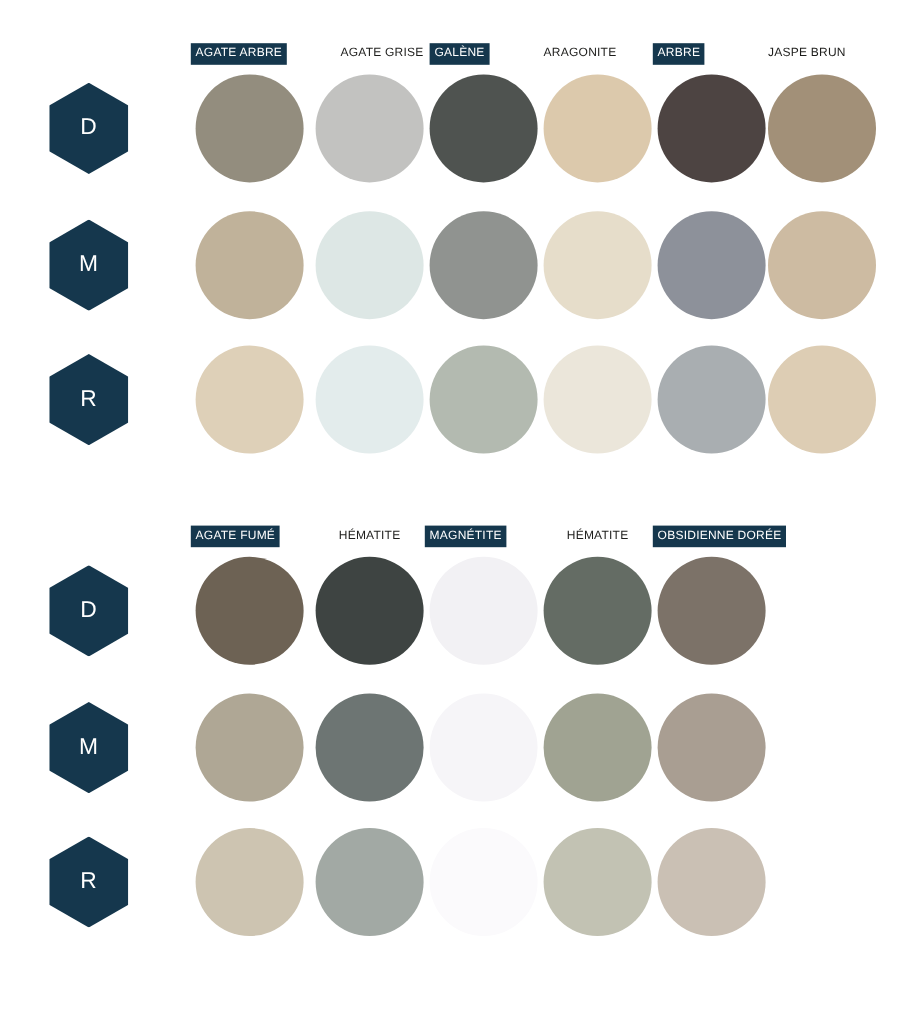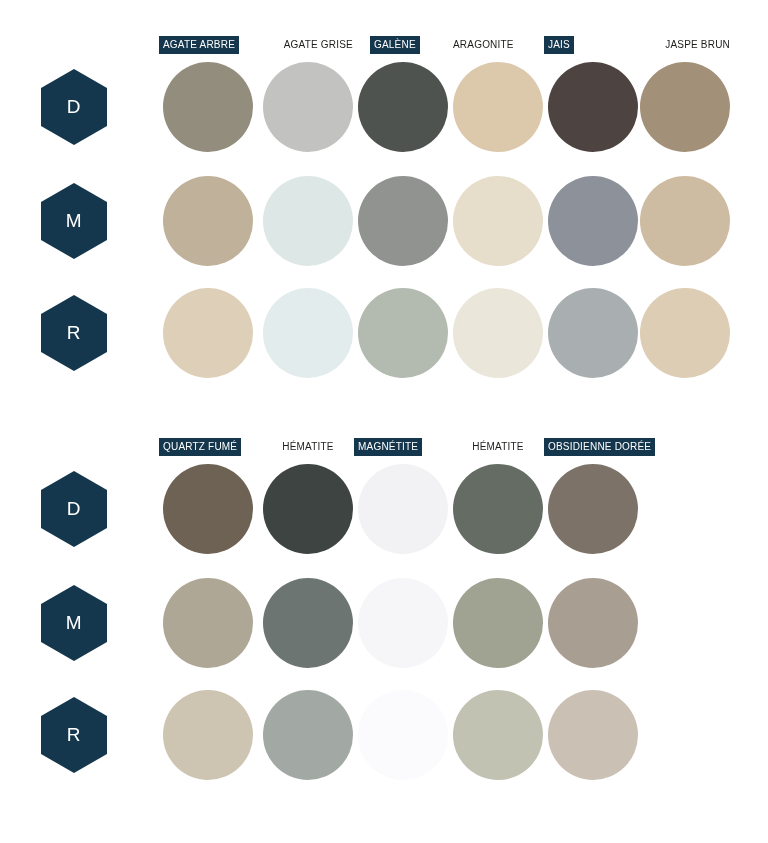--- a/index.html
+++ b/index.html
@@ -88,24 +88,24 @@
 </style>
 </head>
 <body>
 
 <div></div>
 
 <div class="palette-group" id="group-0" style="top: 0px;">
     <div class="label-row" style="position: absolute; left: 0px; top: 36px; width: 768px;">
       <div class="col-label badge" style="left: 159px;"><span class="label-text">AGATE ARBRE</span></div>
       <div class="col-label plain" style="left: 263px; width: 90px; text-align: right;"><span class="label-text">AGATE GRISE</span></div>
-      <div class="col-label badge" style="left: 370px;"><span class="label-text">GALÈNE</span></div>
+      <div class="col-label badge" style="left: 358px;"><span class="label-text">GALÈNE</span></div>
       <div class="col-label plain" style="left: 453px; width: 90px; text-align: left;"><span class="label-text">ARAGONITE</span></div>
-      <div class="col-label badge" style="left: 544px;"><span class="label-text">JAIS</span></div>
-      <div class="col-label plain" style="left: 640px; width: 90px; text-align: right;"><span class="label-text">JASPE BRUN</span></div>
+      <div class="col-label badge" style="left: 544px;"><span class="label-text">ARBRE</span></div>
+      <div class="col-label plain" style="left: 640px; width: 90px; text-align: left;"><span class="label-text">JASPE BRUN</span></div>
     </div>
     <div class="swatch-row" style="position: absolute; left: 0px; top: 62px; width: 768px;">
       <div class="row-badge">
         <span class="badge-letter">D</span>
       </div>
       <div class="swatch" title="AGATE ARBRE — D — #938d7e" style="left: 163px; background: rgb(147, 141, 126);"></div>
       <div class="swatch" title="AGATE GRISE — D — #c2c2c0" style="left: 263px; background: rgb(194, 194, 192);"></div>
       <div class="swatch" title="GALÈNE — D — #4f5350" style="left: 358px; background: rgb(79, 83, 80);"></div>
       <div class="swatch" title="ARAGONITE — D — #dcc9ac" style="left: 453px; background: rgb(220, 201, 172);"></div>
       <div class="swatch" title="JAIS — D — #4d4442" style="left: 548px; background: rgb(77, 68, 66);"></div>
@@ -129,21 +129,21 @@
       <div class="swatch" title="AGATE ARBRE — R — #ded0b8" style="left: 163px; background: rgb(222, 208, 184);"></div>
       <div class="swatch" title="AGATE GRISE — R — #e3ecec" style="left: 263px; background: rgb(227, 236, 236);"></div>
       <div class="swatch" title="GALÈNE — R — #b3bab0" style="left: 358px; background: rgb(179, 186, 176);"></div>
       <div class="swatch" title="ARAGONITE — R — #ebe6da" style="left: 453px; background: rgb(235, 230, 218);"></div>
       <div class="swatch" title="JAIS — R — #a9aeb1" style="left: 548px; background: rgb(169, 174, 177);"></div>
       <div class="swatch" title="JASPE BRUN — R — #ddcdb4" style="left: 640px; background: rgb(221, 205, 180);"></div>
     </div>
   </div>
 <div class="palette-group" id="group-1" style="top: 402px;">
     <div class="label-row" style="position: absolute; left: 0px; top: 36px; width: 768px;">
-      <div class="col-label badge" style="left: 159px;"><span class="label-text">QUARTZ FUMÉ</span></div>
+      <div class="col-label badge" style="left: 159px;"><span class="label-text">AGATE FUMÉ</span></div>
       <div class="col-label plain" style="left: 263px; width: 90px; text-align: center;"><span class="label-text">HÉMATITE</span></div>
       <div class="col-label badge" style="left: 354px;"><span class="label-text">MAGNÉTITE</span></div>
       <div class="col-label plain" style="left: 453px; width: 90px; text-align: center;"><span class="label-text">HÉMATITE</span></div>
       <div class="col-label badge" style="left: 544px; text-align: center;"><span class="label-text">OBSIDIENNE DORÉE</span></div>
     </div>
     <div class="swatch-row" style="position: absolute; left: 0px; top: 62px; width: 768px;">
       <div class="row-badge">
         <span class="badge-letter">D</span>
       </div>
       <div class="swatch" title="QUARTZ FUMÉ — D — #6d6254" style="left: 163px; background: rgb(109, 98, 84);"></div>

